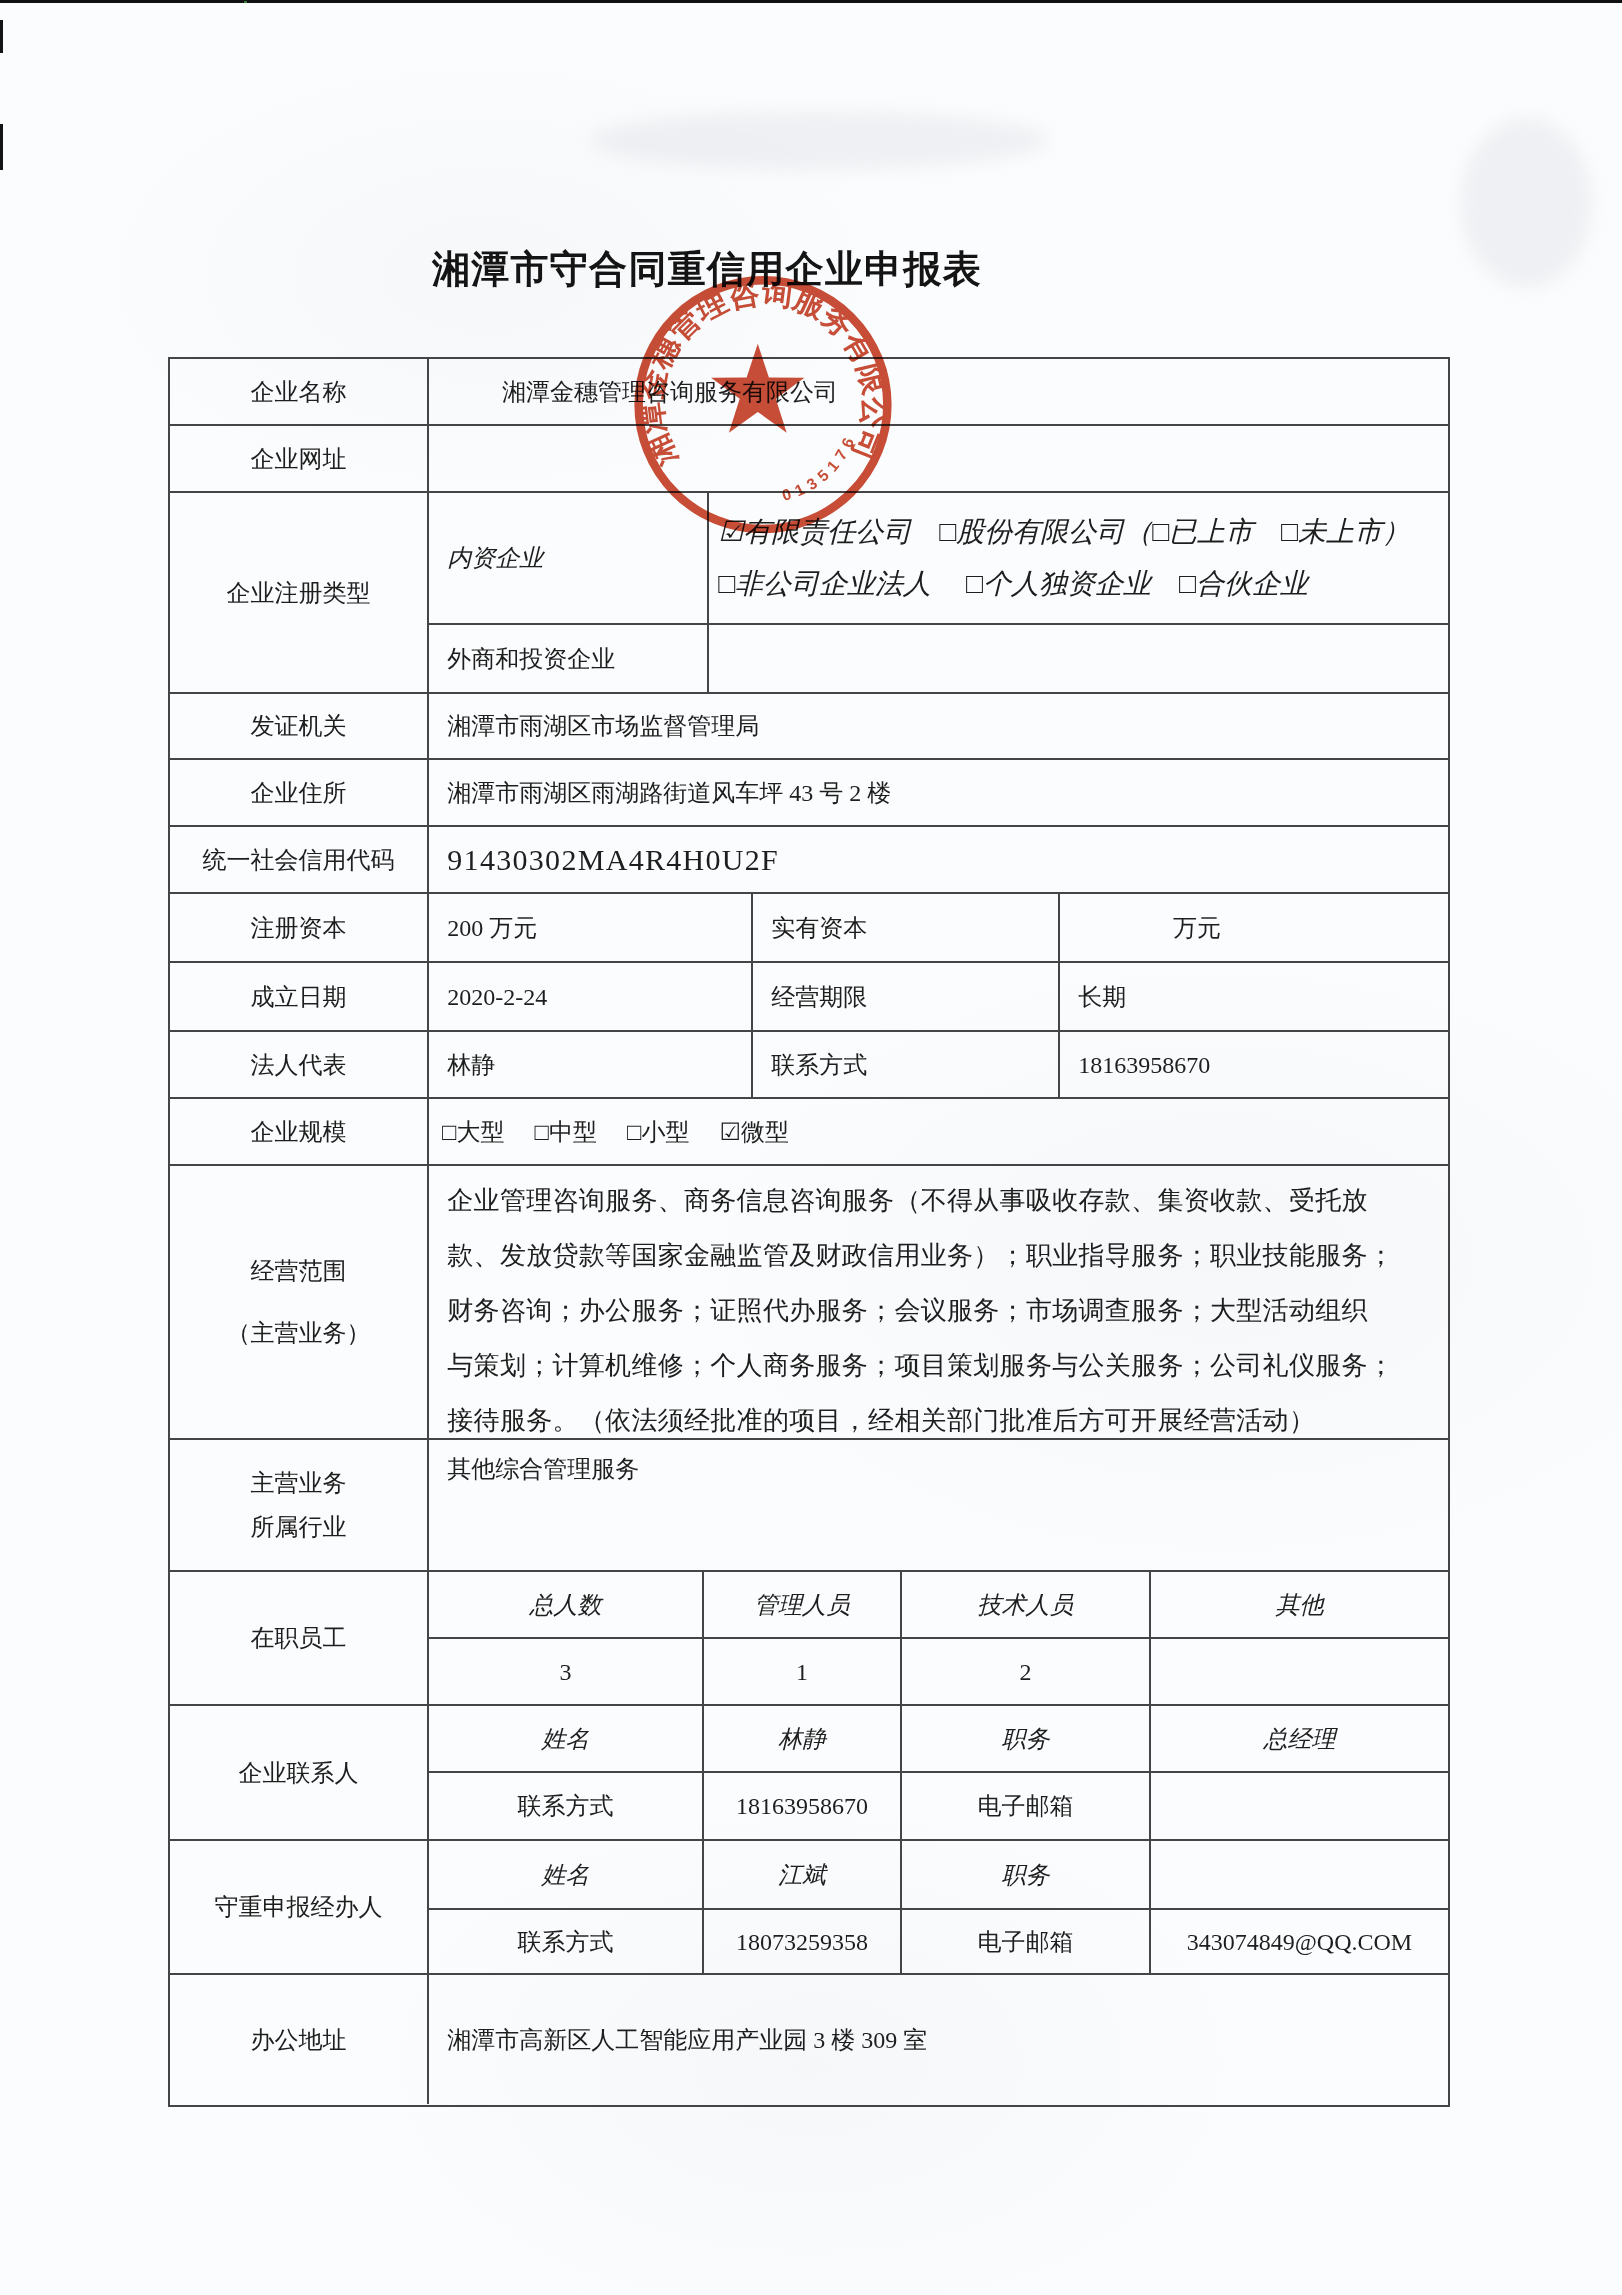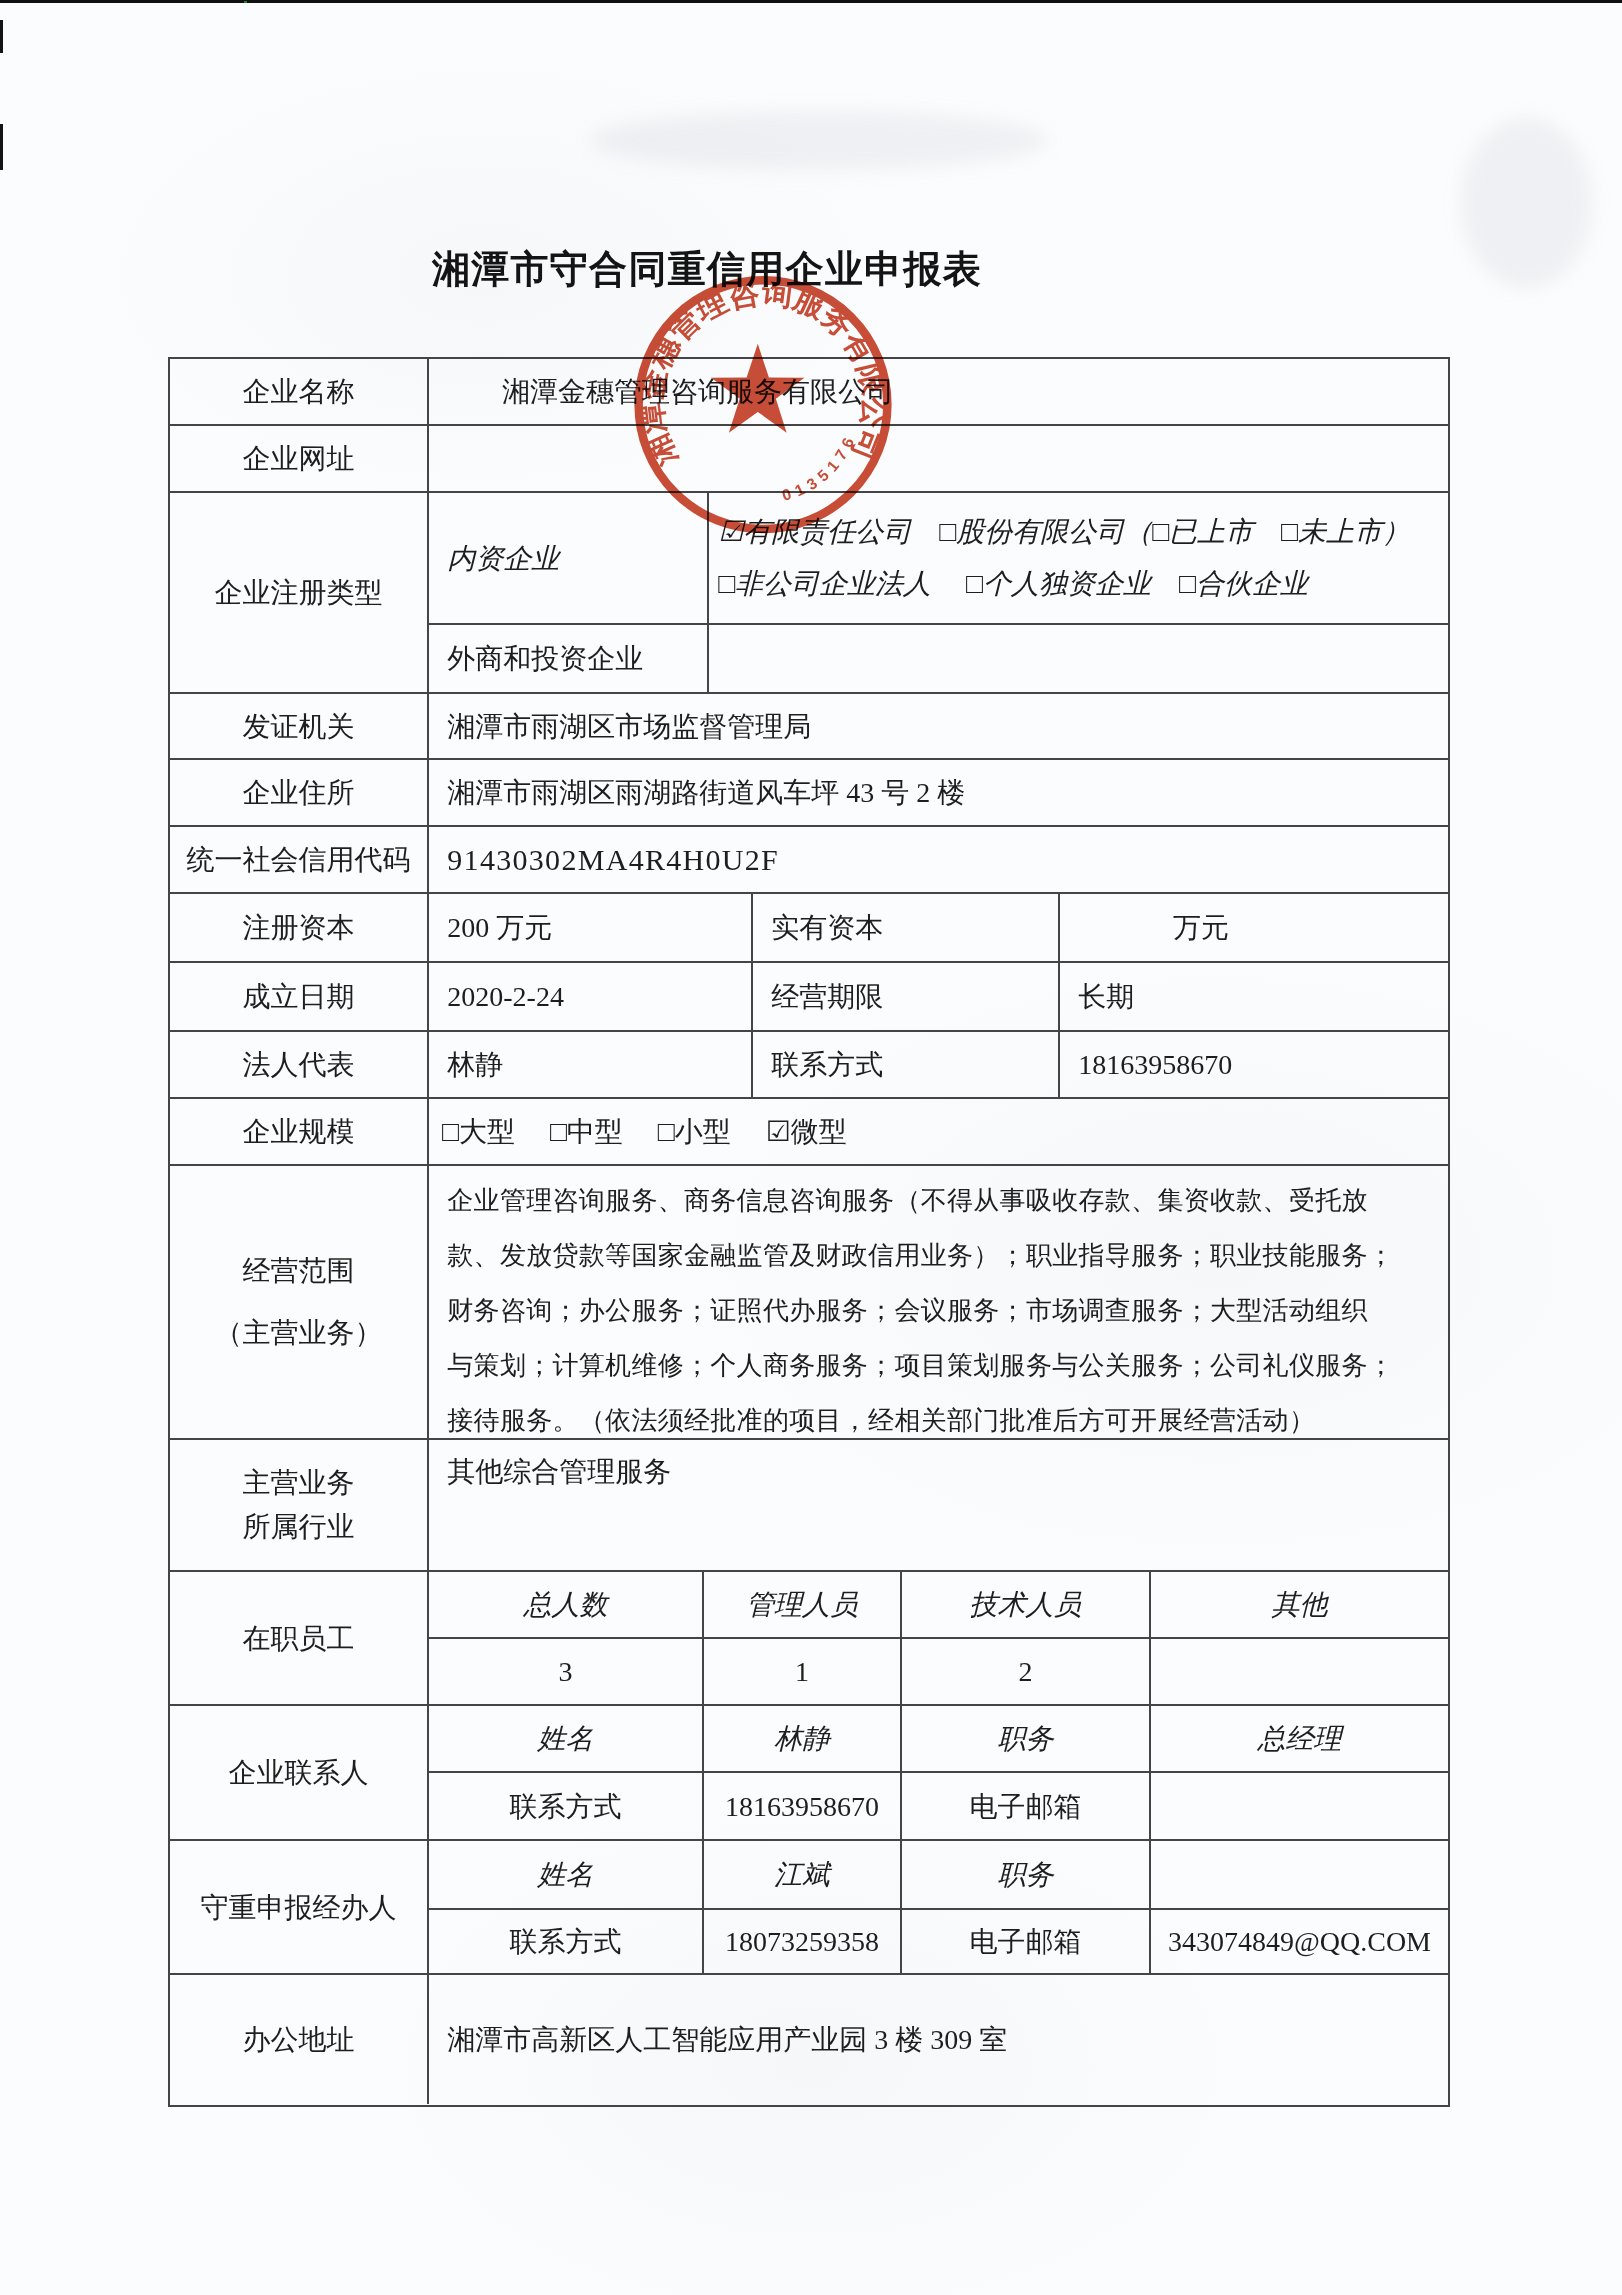--- a/index.html
+++ b/index.html
@@ -25,21 +25,21 @@
   }
 
   .form-table{
     position:absolute;left:168px;top:357px;width:1282px;height:1750px;
     border:2px solid #454545;box-sizing:border-box;
     background:transparent;
   }
   .row{display:flex;box-sizing:border-box;border-bottom:2px solid #454545;}
   .row:last-child{border-bottom:none;}
   .c{box-sizing:border-box;border-right:2px solid #454545;display:flex;align-items:center;
-     font-size:28px;line-height:1.25;overflow:visible;white-space:nowrap;}
+     font-size:24px;line-height:1.25;overflow:visible;white-space:nowrap;}
   .c.last{border-right:none;}
   .lab{width:259px;flex:0 0 259px;justify-content:center;text-align:center;}
   .lab2{flex-direction:column;justify-content:center;}
   .val{padding-left:18.3px;}
   .grow{flex:1 1 auto;}
   .w495{width:324px;flex:0 0 324px;}
   .w469{width:307px;flex:0 0 307px;}
   .w427{width:280px;flex:0 0 280px;}
   .w420{width:275px;flex:0 0 275px;}
   .w302{width:198px;flex:0 0 198px;}

